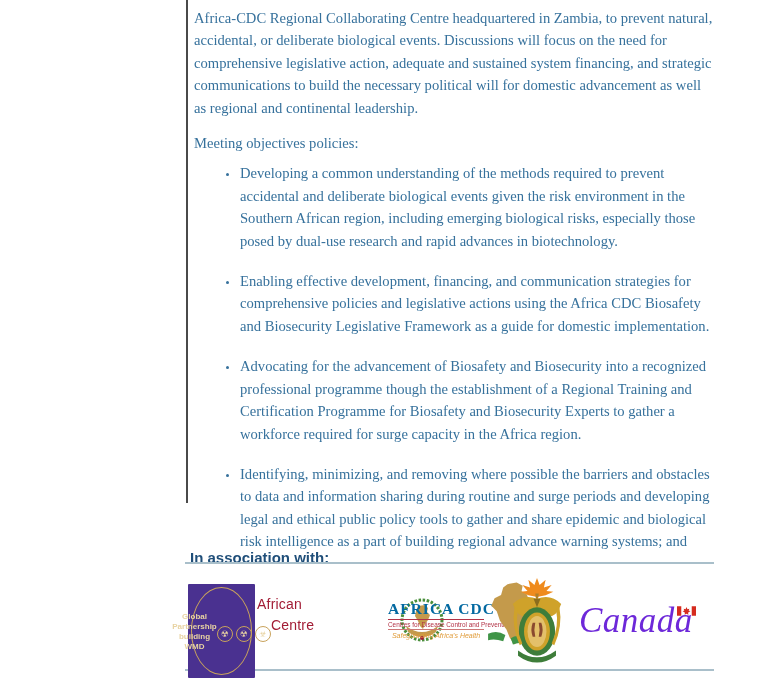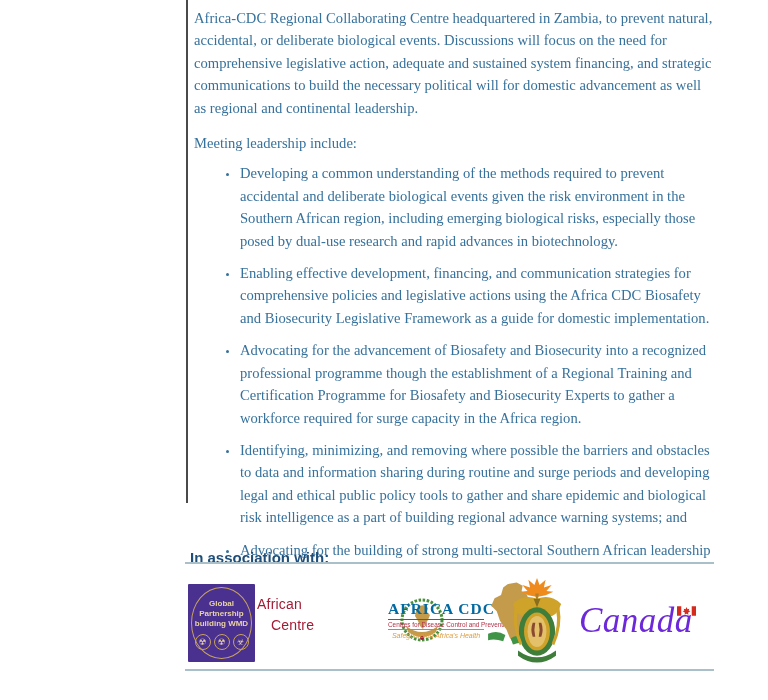--- a/index.html
+++ b/index.html
@@ -19,38 +19,38 @@
     text-align:left;
     font-family:Liberation Serif, serif;
   }
   .content p{margin:0;}
   .intro{margin-top:7px !important;}
   .objectives-heading{margin-top:13px !important;}
   ul.objectives{
     margin:0;padding:0 0 0 45px;list-style:disc outside;
   }
   ul.objectives li{
-    margin-top:10px;padding-left:1px;color:#36719c;
+    margin-top:18px;padding-left:1px;color:#36719c;
   }
   ul.objectives li::marker{color:#36719c;font-size:0.72em;}
   .first-li{margin-top:8px !important;}
   .assoc-heading{
     position:absolute;left:190px;top:549px;
     color:#1f4e79;font-weight:bold;font-size:15px;
   }
   .logo-strip{
     position:absolute;left:185px;top:562px;width:529px;height:105px;
     border-top:2px solid #a9bfca;border-bottom:2px solid #a9bfca;
     background:#ffffff;
   }
   
   .gp-logo{
-    position:absolute;left:3px;top:20px;width:67px;height:78px;
+    position:absolute;left:3px;top:20px;width:67px;height:94px;
     background:#4a3190;border-radius:1px;
-    display:flex;flex-direction:column;align-items:center;justify-content:center;
+    display:flex;align-items:center;justify-content:center;
   }
   .gp-ellipse{
     position:absolute;left:3px;top:3px;right:3px;bottom:3px;
     border:1px solid #c9a35c;border-radius:50%;
   }
   .gp-text{
     position:relative;color:#e8d3a2;font-size:8px;font-weight:bold;
     text-align:center;line-height:10px;margin-top:2px;
   }
   .gp-symbols{
@@ -93,21 +93,21 @@
   }
   .canada-flag{position:absolute;right:3px;top:0px;}
 </style>
 </head>
 <body>
 
 <div class="change-bar"></div>
 
 <div class="content">
   <p class="intro">Africa-CDC Regional Collaborating Centre headquartered in Zambia, to prevent natural, accidental, or deliberate biological events. Discussions will focus on the need for comprehensive legislative action, adequate and sustained system financing, and strategic communications to build the necessary political will for domestic advancement as well as regional and continental leadership.</p>
-  <p class="objectives-heading">Meeting leadership include:</p>
+  <p class="objectives-heading">Meeting objectives policies:</p>
   <ul class="objectives">
     <li class="first-li">Developing a common understanding of the methods required to prevent accidental and deliberate biological events given the risk environment in the Southern African region, including emerging biological risks, especially those posed by dual-use research and rapid advances in biotechnology.</li>
     <li>Enabling effective development, financing, and communication strategies for comprehensive policies and legislative actions using the Africa CDC Biosafety and Biosecurity Legislative Framework as a guide for domestic implementation.</li>
     <li>Advocating for the advancement of Biosafety and Biosecurity into a recognized professional programme though the establishment of a Regional Training and Certification Programme for Biosafety and Biosecurity Experts to gather a workforce required for surge capacity in the Africa region.</li>
     <li>Identifying, minimizing, and removing where possible the barriers and obstacles to data and information sharing during routine and surge periods and developing legal and ethical public policy tools to gather and share epidemic and biological risk intelligence as a part of building regional advance warning systems; and</li>
     <li>Advocating for the building of strong multi-sectoral Southern African leadership to</li>
   </ul>
 </div>
 
 <div class="assoc-heading">In association with:</div>

